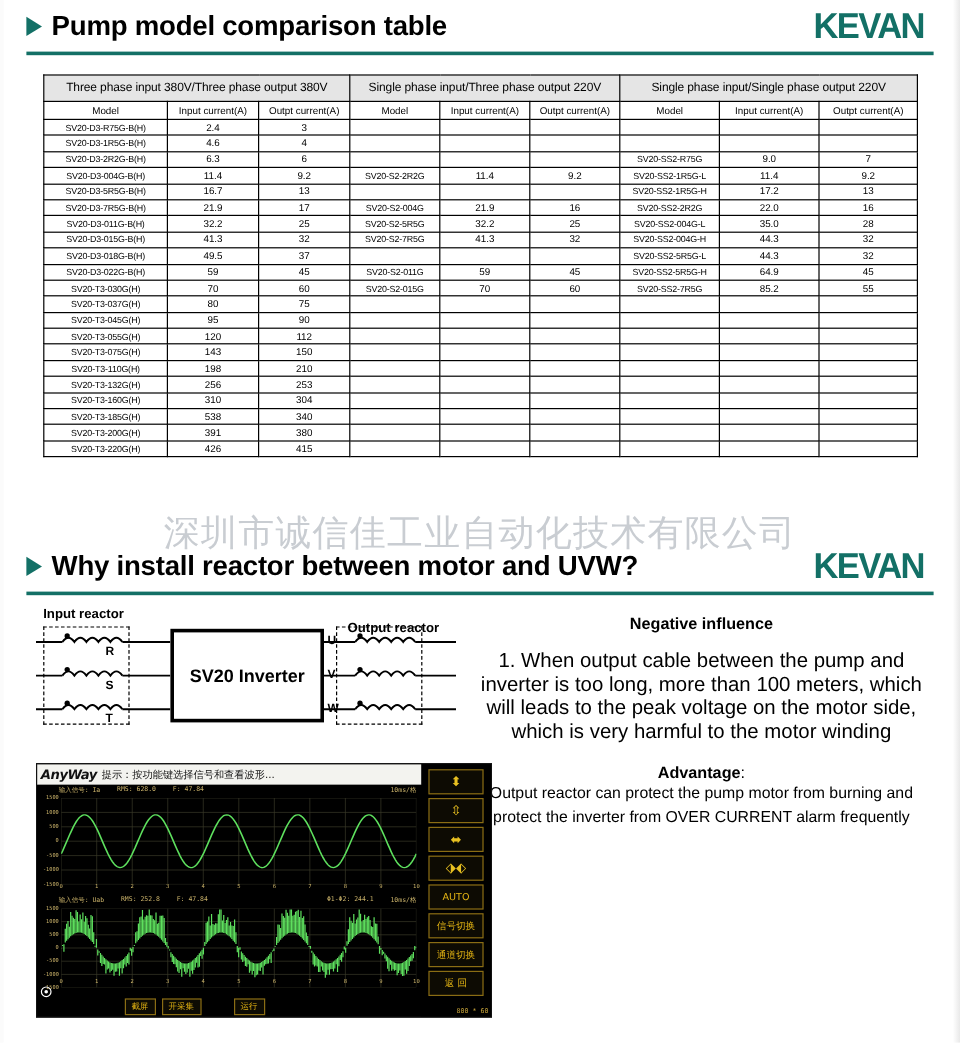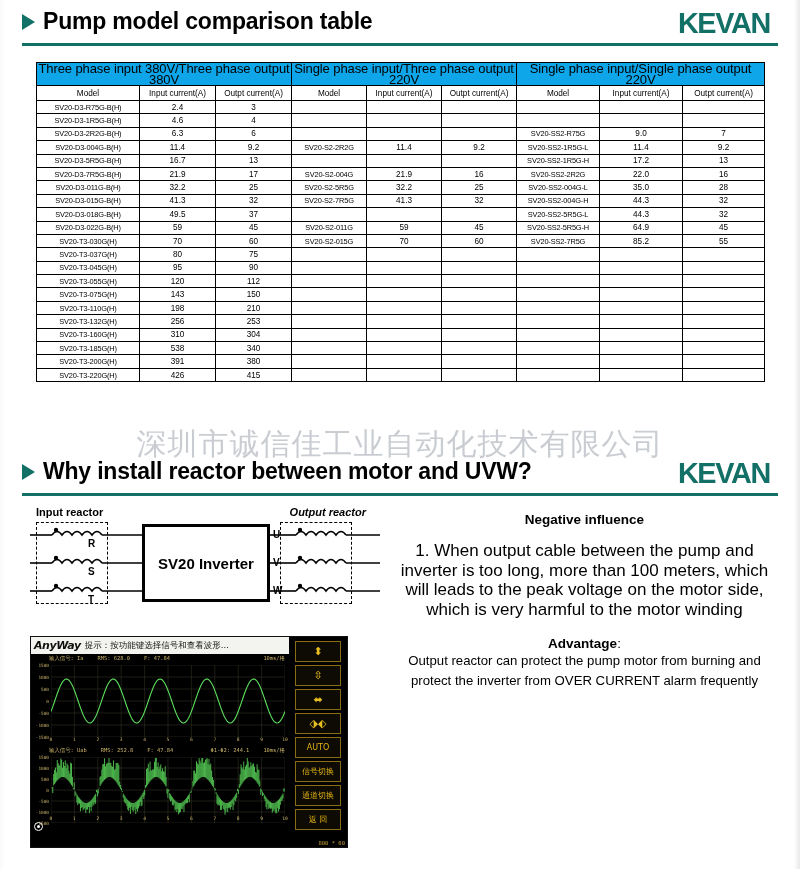--- a/index.html
+++ b/index.html
@@ -54,22 +54,22 @@
   table.cmp td, table.cmp th {
     border: 1px solid #000;
     text-align: center;
     vertical-align: middle;
     padding: 0;
     height: 13.4px;
     line-height: 11px;
     font-weight: normal;
   }
   table.cmp tr.grp th {
-    background: #0ea5e9;
-    font-size: 13px;
+    background: #e5e5e5;
+    font-size: 10px;
     height: 22px;
     font-weight: normal;
     letter-spacing: -0.1px;
   }
   table.cmp tr.colh td {
     font-size: 8.2px;
     height: 15px;
   }
   table.cmp td.model { font-size: 7.4px; letter-spacing: -0.15px; }
   table.cmp td.num   { font-size: 8.2px; }
@@ -113,21 +113,21 @@
     position: absolute; left: 112px; top: 18px; width: 128px; height: 78px;
     border: 3px solid #000; background: #fff;
     display: flex; align-items: center; justify-content: center;
     font-size: 15px; font-weight: bold;
     z-index: 3;
   }
 
   
   .scope {
     position: relative;
-    width: 318px; height: 212px;
+    width: 380px; height: 212px;
     margin: 12px 0 0 8px;
     background: #000;
     border: 1px solid #111;
     display: flex;
   }
   .scope-main { flex: 1; position: relative; }
   .scope-side {
     width: 58px; background: #000;
     display: flex; flex-direction: column; align-items: center;
     padding-top: 4px; gap: 3px;
@@ -501,21 +501,21 @@
     <div class="tri"></div>
     <div class="sec-title">Why install reactor between motor and UVW?</div>
     <div class="logo">KEVAN</div>
   </div>
 
   <div class="why-body">
     <div class="why-left">
 
       <div class="diagram">
         <div class="dlabel" style="left:6px; top:0;">Input reactor</div>
-        <div class="dlabel" style="right:14px; top:0;font-style:italic;">Output reactor</div>
+        <div class="dlabel" style="right:14px; top:12px;">Output reactor</div>
 
         <div class="dashbox" style="left:6px; top:16px; width:72px; height:82px;"></div>
         <div class="dashbox" style="left:250px; top:16px; width:72px; height:82px;"></div>
 
         <svg width="350" height="118" style="position:absolute;left:0;top:0;">
 
           <g stroke="#000" stroke-width="1.6" fill="none">
             <line x1="0" y1="29" x2="22" y2="29"></line>
             <path d="M22,29 q5,-7 10,0 q5,-7 10,0 q5,-7 10,0 q5,-7 10,0 q5,-7 10,0"></path>
             <line x1="72" y1="29" x2="112" y2="29"></line>
@@ -937,20 +937,25 @@
                 <span style="left: 60%;">6</span>
                 <span style="left: 70%;">7</span>
                 <span style="left: 80%;">8</span>
                 <span style="left: 90%;">9</span>
                 <span style="left: 100%;">10</span>
               </div>
           </div>
 
           <div class="scope-logo-dot"></div>
 
+          <div class="scope-bottom">
+            <div class="bbtn">截屏</div>
+            <div class="bbtn">开采集</div>
+            <div class="bbtn" style="margin-left:22px">运行</div>
+          </div>
         </div>
 
         <div class="scope-side">
           <div class="sbtn glyph">⬍</div>
           <div class="sbtn glyph">⇳</div>
           <div class="sbtn glyph">⬌</div>
           <div class="sbtn glyph">⬗⬖</div>
           <div class="sbtn">AUTO</div>
           <div class="sbtn">信号切换</div>
           <div class="sbtn">通道切换</div>

